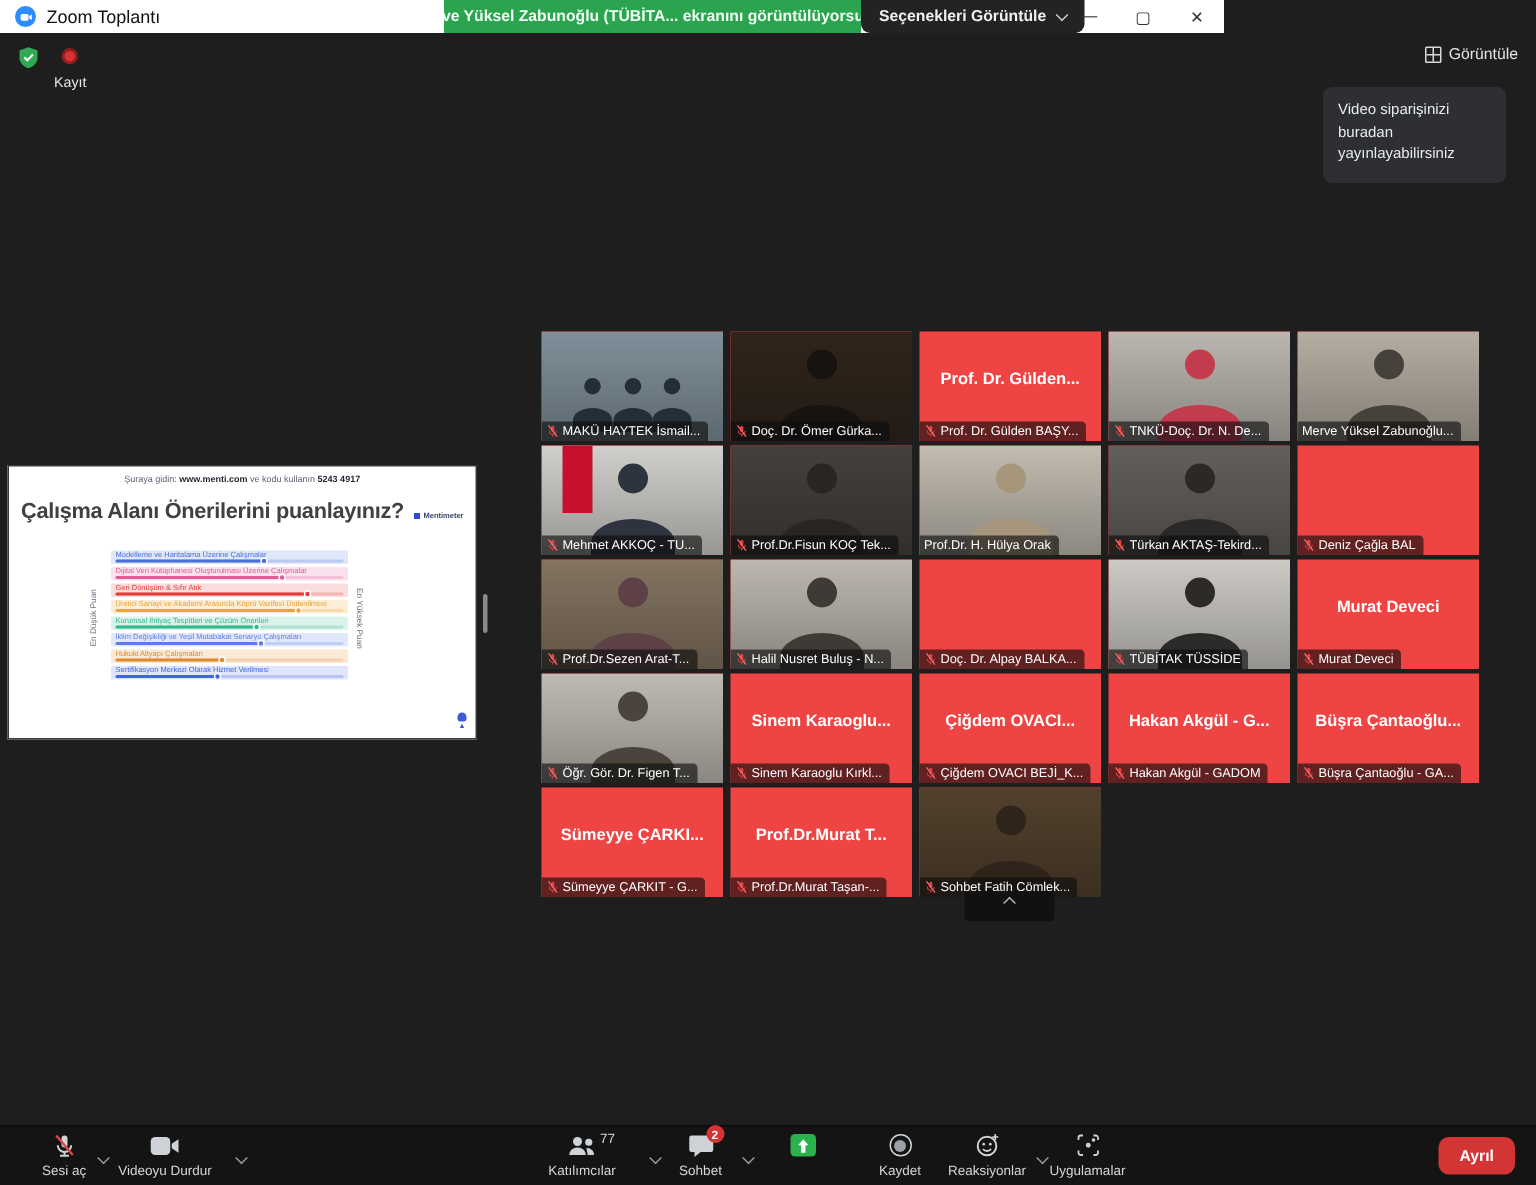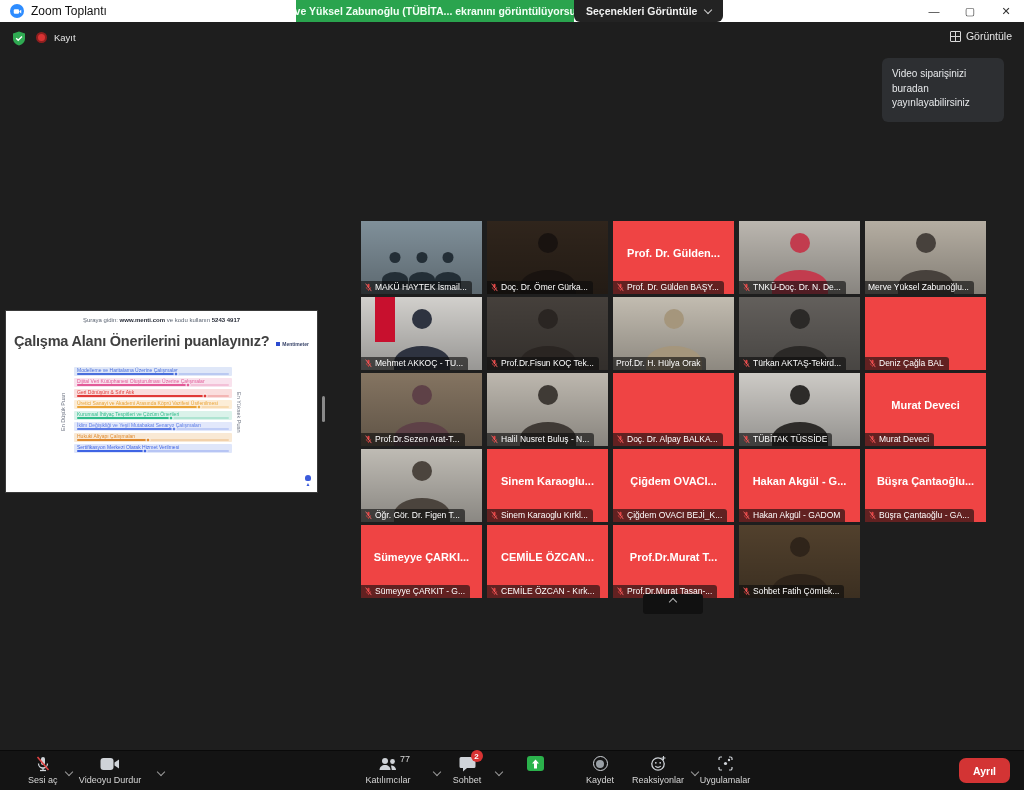--- a/index.html
+++ b/index.html
@@ -1,34 +1,34 @@
 <!DOCTYPE html>
 <html><head>
 <meta charset="utf-8">
 <style>
   * { margin:0; padding:0; box-sizing:border-box; }
   html,body { width:1024px; height:790px; background:#000; }
   body { font-family:"Liberation Sans", sans-serif; }
   .app { position:relative; width:1024px; height:790px; background:#1e1e1e; overflow:hidden; }
 
   
-  .titlebar { position:absolute; left:0; top:0; width:1024px; height:22px; background:#ffffff; display:flex; align-items:center; }
+  .titlebar { position:absolute; left:0; top:0; width:816px; height:22px; background:#ffffff; display:flex; align-items:center; }
   .tb-left { display:flex; align-items:center; gap:7px; padding-left:10px; }
   .zoom-icon { width:14px; height:14px; border-radius:50%; background:#2d8cff; display:flex; align-items:center; justify-content:center; }
   .zoom-icon svg { width:9px; height:9px; }
   .tb-title { font-size:12px; color:#111; }
   .share-banner { position:absolute; left:296px; top:0; width:278px; height:22px; background:#2aa44e; color:#f2fff5; font-size:10.5px; font-weight:bold; display:flex; align-items:center; justify-content:center; white-space:nowrap; overflow:hidden; }
   .view-options { position:absolute; left:574px; top:0; height:22px; padding:0 12px; background:#232323; border:none; border-radius:0 0 6px 6px; color:#f0f0f0; font-size:10.5px; font-weight:bold; display:flex; align-items:center; gap:8px; cursor:pointer; font-family:inherit; }
   .chev { width:6px; height:6px; border-left:1.5px solid #cfcfcf; border-bottom:1.5px solid #cfcfcf; transform:rotate(-45deg); display:inline-block; margin-top:-3px; }
   .win-controls { position:absolute; right:0; top:0; height:22px; display:flex; }
   .win-btn { width:36px; height:22px; border:none; background:transparent; color:#333; font-size:11px; display:flex; align-items:center; justify-content:center; cursor:pointer; font-family:inherit; }
 
   
   .shield { position:absolute; left:12px; top:31px; width:14px; height:15px; }
-  .rec-wrap { position:absolute; left:36px; top:32px; display:flex; align-items:center; gap:7px; }
+  .rec-wrap { position:absolute; left:36px; top:32px; display:flex; align-items:center; gap:7px;flex-direction:column; }
   .rec-dot { width:11px; height:11px; border-radius:50%; background:#d83333; border:2px solid #8f1f1f; }
   .rec-label { font-size:9.5px; color:#e6e6e6; }
   .view-btn { position:absolute; right:12px; top:30px; display:flex; align-items:center; gap:5px; background:transparent; border:none; color:#e4e4e4; font-size:10.5px; cursor:pointer; font-family:inherit; }
   .grid-glyph { width:11px; height:11px; border:1px solid #d8d8d8; border-radius:1px; position:relative; }
   .grid-glyph:before { content:""; position:absolute; left:4.5px; top:0; bottom:0; width:1px; background:#d8d8d8; }
   .grid-glyph:after { content:""; position:absolute; top:4.5px; left:0; right:0; height:1px; background:#d8d8d8; }
   .tooltip { position:absolute; left:882px; top:58px; width:122px; min-height:64px; background:#2d2f32; border-radius:6px; padding:9px 10px; font-size:10px; line-height:1.45; color:#e7e9eb; }
 
   
   .slide { position:absolute; left:5px; top:310px; width:313px; height:183px; background:#ffffff; border:1px solid #3a3a3a; }
@@ -533,33 +533,20 @@
             <rect x="4.6" y="1" width="2.8" height="5.5" rx="1.4" fill="#e04040"></rect>
             <path d="M3 5.6a3 3 0 0 0 6 0" stroke="#e04040" stroke-width="0.9" fill="none"></path>
             <line x1="6" y1="8.8" x2="6" y2="10.6" stroke="#e04040" stroke-width="0.9"></line>
             <line x1="2.2" y1="0.8" x2="9.8" y2="10.8" stroke="#ff6b6b" stroke-width="1.1"></line>
           </svg>
       <span class="tile-label-text">Sümeyye ÇARKIT - G...</span>
     </div>
   </div>
       <div class="tile">
     <div class="vid"></div>
-    <div class="center-name">CEMİLE ÖZCAN...</div>
-    <div class="tile-label">
-      <svg class="mic-muted-icon" viewBox="0 0 12 12">
-            <rect x="4.6" y="1" width="2.8" height="5.5" rx="1.4" fill="#e04040"></rect>
-            <path d="M3 5.6a3 3 0 0 0 6 0" stroke="#e04040" stroke-width="0.9" fill="none"></path>
-            <line x1="6" y1="8.8" x2="6" y2="10.6" stroke="#e04040" stroke-width="0.9"></line>
-            <line x1="2.2" y1="0.8" x2="9.8" y2="10.8" stroke="#ff6b6b" stroke-width="1.1"></line>
-          </svg>
-      <span class="tile-label-text">CEMİLE ÖZCAN - Kırk...</span>
-    </div>
-  </div>
-      <div class="tile">
-    <div class="vid"></div>
     <div class="center-name">Prof.Dr.Murat T...</div>
     <div class="tile-label">
       <svg class="mic-muted-icon" viewBox="0 0 12 12">
             <rect x="4.6" y="1" width="2.8" height="5.5" rx="1.4" fill="#e04040"></rect>
             <path d="M3 5.6a3 3 0 0 0 6 0" stroke="#e04040" stroke-width="0.9" fill="none"></path>
             <line x1="6" y1="8.8" x2="6" y2="10.6" stroke="#e04040" stroke-width="0.9"></line>
             <line x1="2.2" y1="0.8" x2="9.8" y2="10.8" stroke="#ff6b6b" stroke-width="1.1"></line>
           </svg>
       <span class="tile-label-text">Prof.Dr.Murat Taşan-...</span>
     </div>

